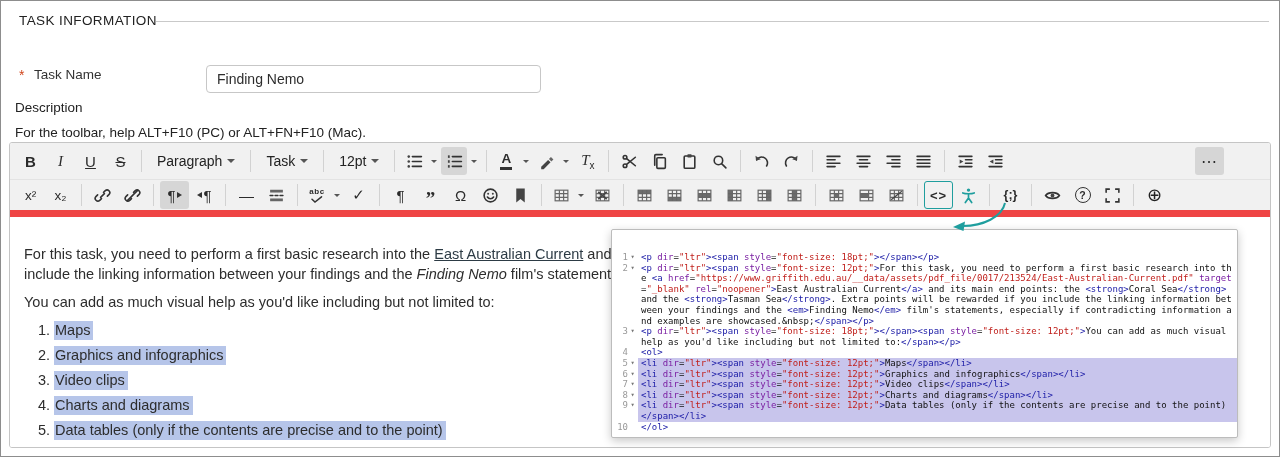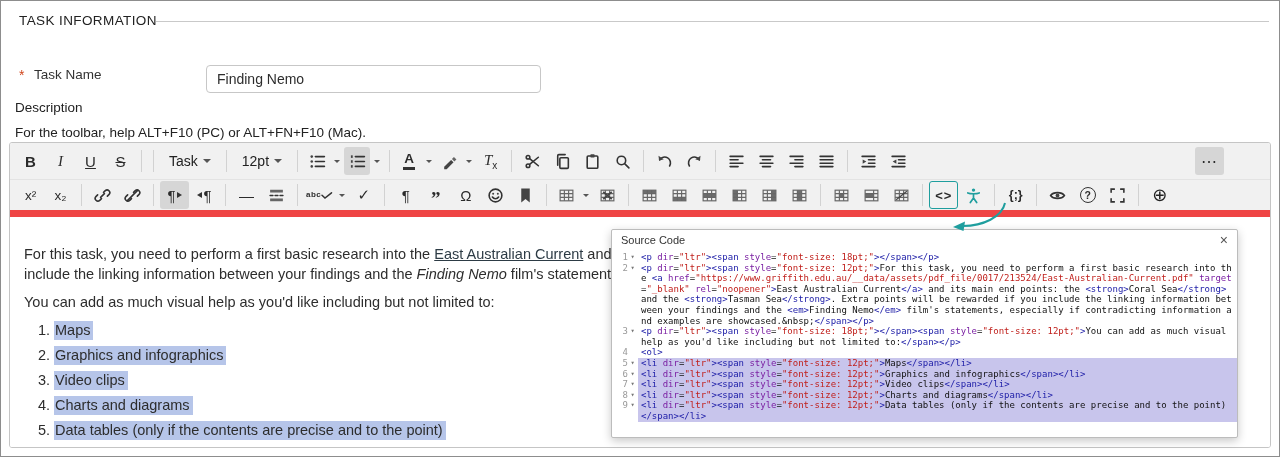--- a/index.html
+++ b/index.html
@@ -54,21 +54,21 @@
   .txbtn{font-size:13px}
   .txbtn .t{font-style:italic;font-family:"Liberation Serif",serif;font-size:15px}
   .txbtn .x{font-size:10px;vertical-align:sub}
   .more{margin-left:auto;margin-right:40px;font-size:16px;letter-spacing:1px}
   .supsub{font-size:13.5px}
   .pilc{font-size:15px}
   .dirmark{display:flex;align-items:center;gap:1px}
   .tri-r{width:0;height:0;border-top:3.5px solid transparent;border-bottom:3.5px solid transparent;border-left:5px solid #333}
   .tri-l{width:0;height:0;border-top:3.5px solid transparent;border-bottom:3.5px solid transparent;border-right:5px solid #333}
   .quote{font-family:"Liberation Serif",serif;font-size:19px;font-weight:bold;line-height:10px;padding-top:8px}
-  .abc-stack{display:flex;flex-direction:row;align-items:center;line-height:1}
+  .abc-stack{display:flex;flex-direction:column;align-items:center;line-height:1}
   .abc-stack .abc{font-size:8px;font-weight:bold;letter-spacing:.5px}
   .codebtn{font-weight:bold;font-size:13px;letter-spacing:1px;border:1px solid #1f9e9e;border-radius:3px}
   .codesample{font-size:12.5px;font-weight:bold}
   .helpbtn span{width:16px;height:16px;border:1.4px solid #333;border-radius:50%;
         display:flex;align-items:center;justify-content:center;font-size:10.5px;font-weight:bold}
   .plusbtn{font-size:18px;color:#222}
 
   .content{padding:27px 14px 0 14px;font-size:14.5px;line-height:20px;color:#2d2d2d;background:#fff;height:100%}
   .content .b{font-weight:bold}
   .content .i{font-style:italic}
@@ -112,20 +112,24 @@
 
 <div class="editor">
 
   <div class="tb tb1">
     <button class="btn fmt" style="font-weight:bold">B</button>
     <button class="btn fmt" style="font-style:italic;font-family:'Liberation Serif',serif">I</button>
     <button class="btn fmt u">U</button>
     <button class="btn fmt st">S</button>
     <i class="sep"></i>
 
+    <button class="btn dd">
+      <span class="val">Paragraph</span>
+      <i class="chev"></i>
+    </button>
     <i class="sep"></i>
     <button class="btn dd">
       <span class="val">Task</span>
       <i class="chev"></i>
     </button>
     <i class="sep"></i>
     <button class="btn dd">
       <span class="val">12pt</span>
       <i class="chev"></i>
     </button>
@@ -478,24 +482,20 @@
       </ol>
   </div>
 </div>
 
 <svg class="arrow" width="64" height="32" viewBox="0 0 64 32">
   <path d="M58 3 C55 17 36 26 16 26" fill="none" stroke="#1f9e9e" stroke-width="2"></path>
   <path d="M6 27 L18 21.5 L16.5 31 Z" fill="#1f9e9e"></path>
 </svg>
 
 <div class="dialog">
-  <div class="dlg-head">
-    <span>Source Code</span>
-    <span class="dlg-close">×</span>
-  </div>
   <div class="code">
       <div class="code-line">
         <div class="gut">
           <span class="num">1</span>
           <span class="fold">▾</span>
         </div>
         <div class="lc"><span class="cm-tag">&lt;p</span> <span class="cm-attr">dir</span>=<span class="cm-str">"ltr"</span><span class="cm-tag">&gt;</span><span class="cm-tag">&lt;span</span> <span class="cm-attr">style</span>=<span class="cm-str">"font-size: 18pt;"</span><span class="cm-tag">&gt;</span><span class="cm-tag">&lt;/span</span><span class="cm-tag">&gt;</span><span class="cm-tag">&lt;/p</span><span class="cm-tag">&gt;</span></div>
       </div>
       <div class="code-line">
         <div class="gut">
@@ -546,14 +546,21 @@
         </div>
         <div class="lc"><span class="cm-tag">&lt;li</span> <span class="cm-attr">dir</span>=<span class="cm-str">"ltr"</span><span class="cm-tag">&gt;</span><span class="cm-tag">&lt;span</span> <span class="cm-attr">style</span>=<span class="cm-str">"font-size: 12pt;"</span><span class="cm-tag">&gt;</span>Charts and diagrams<span class="cm-tag">&lt;/span</span><span class="cm-tag">&gt;</span><span class="cm-tag">&lt;/li</span><span class="cm-tag">&gt;</span></div>
       </div>
       <div class="code-line sel">
         <div class="gut">
           <span class="num">9</span>
           <span class="fold">▾</span>
         </div>
         <div class="lc"><span class="cm-tag">&lt;li</span> <span class="cm-attr">dir</span>=<span class="cm-str">"ltr"</span><span class="cm-tag">&gt;</span><span class="cm-tag">&lt;span</span> <span class="cm-attr">style</span>=<span class="cm-str">"font-size: 12pt;"</span><span class="cm-tag">&gt;</span>Data tables (only if the contents are precise and to the point)<span class="cm-tag">&lt;/span</span><span class="cm-tag">&gt;</span><span class="cm-tag">&lt;/li</span><span class="cm-tag">&gt;</span></div>
       </div>
+      <div class="code-line">
+        <div class="gut">
+          <span class="num">10</span>
+          <span class="fold"></span>
+        </div>
+        <div class="lc"><span class="cm-tag">&lt;/ol</span><span class="cm-tag">&gt;</span></div>
+      </div>
     </div>
 </div>
 
 </body></html>

